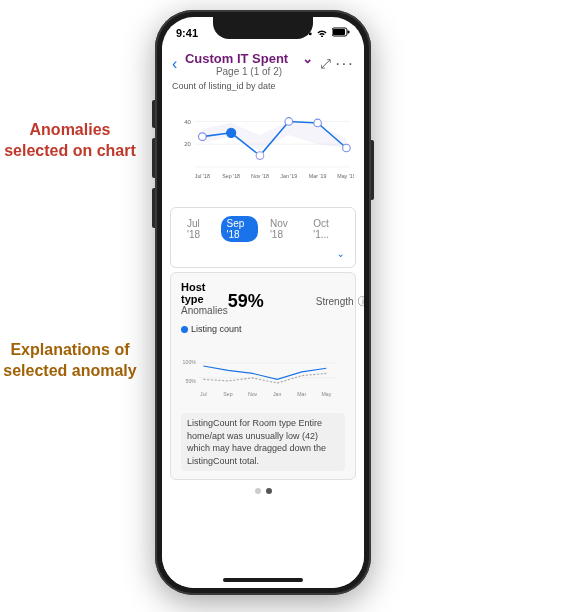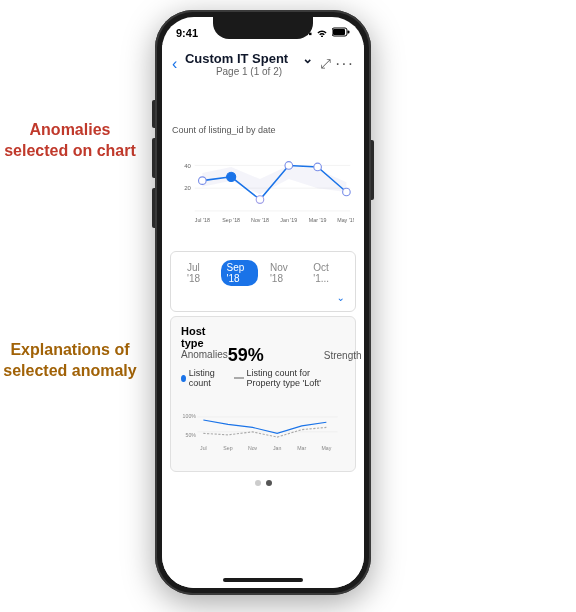--- a/index.html
+++ b/index.html
@@ -115,21 +115,21 @@
       font-size: 16px;
       cursor: pointer;
     }
     .nav-title-area {
       flex: 1;
       text-align: center;
     }
     .nav-title {
       font-size: 13px;
       font-weight: 600;
-      color: #0f172a;
+      color: #701a75;
       display: flex;
       align-items: center;
       justify-content: center;
       gap: 14px;
     }
     .nav-subtitle {
       font-size: 10px;
       color: #666;
     }
     .nav-expand {
@@ -140,21 +140,20 @@
     .nav-more {
       color: #555;
       font-size: 16px;
       cursor: pointer;
       letter-spacing: 1px;
     }
 
     
     .chart-area {
       padding: 4px 10px 0;
-      margin-top: 44px;
     }
     .chart-label {
       font-size: 9px;
       color: #555;
       margin-bottom: 2px;
     }
     .chart-svg-container {
       width: 100%;
       height: 110px;
       position: relative;
@@ -218,33 +217,33 @@
     
     .host-panel {
       background: #f8f8f8;
       border: 1px solid #e0e0e0;
       border-radius: 6px;
       margin: 4px 8px;
       padding: 8px 10px;
     }
     .host-header {
       display: flex;
-      align-items: flex-end;
+      align-items: center;
       justify-content: space-between;
       margin-bottom: 2px;
     }
     .host-title {
       font-size: 11px;
       font-weight: 600;
       color: #000;
     }
     .host-strength {
       display: flex;
       align-items: center;
-      gap: 12px;
+      gap: 4px;
     }
     .strength-pct {
       font-size: 18px;
       font-weight: 700;
       color: #000;
     }
     .strength-label {
       font-size: 10px;
       color: #555;
       margin-left: 48px;
@@ -464,44 +463,41 @@
             <span class="strength-pct">59%</span>
             <span class="strength-label">Strength</span>
             <span class="strength-info">ⓘ</span>
           </div>
         </div>
         <div class="host-legend">
           <div class="legend-item">
             <div class="legend-dot" style="background:#1a73e8;"></div>
             <span>Listing count</span>
           </div>
-          <div class="legend-item">
-            <div class="legend-dot-dashed"></div>
-            <span>Listing count for Property type 'Loft'</span>
-          </div>
         </div>
         <svg class="host-chart" viewBox="0 0 220 55">
 
           <text x="20" y="10" font-size="7" text-anchor="end" fill="#888">100%</text>
           <text x="20" y="35" font-size="7" text-anchor="end" fill="#888">50%</text>
 
           <text x="30" y="52" font-size="7" text-anchor="middle" fill="#888">Jul</text>
           <text x="63" y="52" font-size="7" text-anchor="middle" fill="#888">Sep</text>
           <text x="96" y="52" font-size="7" text-anchor="middle" fill="#888">Nov</text>
           <text x="129" y="52" font-size="7" text-anchor="middle" fill="#888">Jan</text>
           <text x="162" y="52" font-size="7" text-anchor="middle" fill="#888">Mar</text>
           <text x="195" y="52" font-size="7" text-anchor="middle" fill="#888">May</text>
 
           <line x1="22" y1="8" x2="210" y2="8" stroke="#e0e0e0" stroke-width="0.5"></line>
           <line x1="22" y1="28" x2="210" y2="28" stroke="#e0e0e0" stroke-width="0.5"></line>
 
           <polyline points="30,12 63,18 96,22 129,30 162,20 195,15" fill="none" stroke="#1a73e8" stroke-width="1.5"></polyline>
 
           <polyline points="30,30 63,32 96,28 129,35 162,25 195,22" fill="none" stroke="#aaa" stroke-width="1.5" stroke-dasharray="3,2"></polyline>
         </svg>
+        <div class="host-caption">ListingCount for Room type Entire home/apt was unusually low (42) which may have dragged down the ListingCount total.</div>
       </div>
 
       <div class="page-dots">
         <div class="dot"></div>
         <div class="dot active"></div>
       </div>
 
     </div>
 
     <div class="home-indicator"></div>

